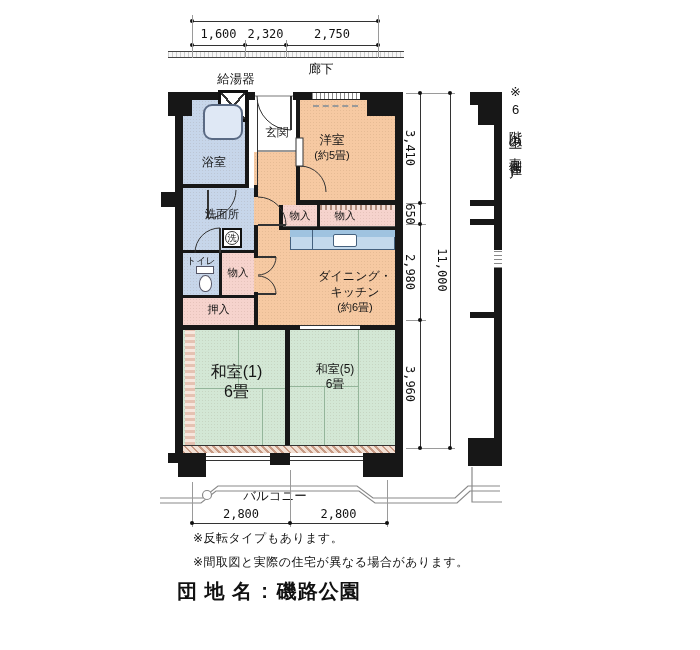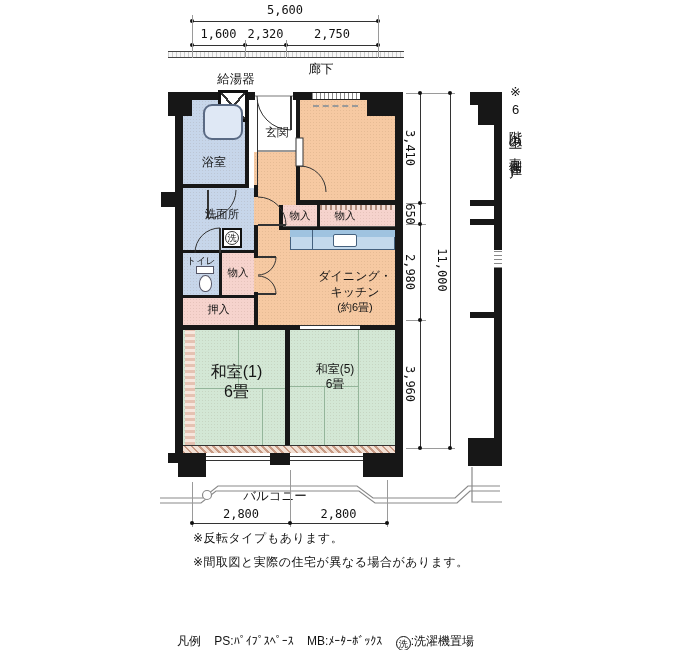--- a/index.html
+++ b/index.html
@@ -147,20 +147,24 @@
     <line x1="258" y1="294" x2="276" y2="294" stroke="#333" stroke-width="2"></line>
     <path d="M 160,498 L 203,498 L 218,486 L 357,486 L 373,498 L 455,498 L 468,486 L 500,486" fill="none" stroke="#8a8a8a" stroke-width="1.2"></path>
     <path d="M 160,503 L 201,503 L 216,491 L 359,491 L 375,503 L 457,503 L 470,491 L 500,491" fill="none" stroke="#8a8a8a" stroke-width="1.2"></path>
     <circle cx="207" cy="495" r="4.5" fill="#fff" stroke="#8a8a8a" stroke-width="1.2"></circle>
     <path d="M 472,467 L 472,502 L 502,502" fill="none" stroke="#8a8a8a" stroke-width="1.2"></path>
   </svg>
 
   <div class="lbl" style="left:296px;top:62px;width:50px;font-size:12.5px">廊下</div>
   <div class="lbl" style="left:212px;top:72px;width:48px;font-size:12.5px">給湯器</div>
   <div class="lbl" style="left:258px;top:125px;width:38px;font-size:11.5px">玄関</div>
+  <div class="lbl" style="left:297px;top:133px;width:70px;font-size:12.5px">
+    <div>洋室</div>
+    <div style="font-size:11px">(約5畳)</div>
+  </div>
   <div class="lbl" style="left:185px;top:155px;width:58px;font-size:12px">浴室</div>
   <div class="lbl" style="left:190px;top:207px;width:64px;font-size:11.5px">洗面所</div>
   <div class="lbl" style="left:183px;top:255px;width:36px;font-size:9.5px">トイレ</div>
   <div class="lbl" style="left:222px;top:266px;width:32px;font-size:10.5px">物入</div>
   <div class="lbl" style="left:183px;top:303px;width:71px;font-size:11px">押入</div>
   <div class="lbl" style="left:283px;top:209px;width:34px;font-size:10.5px">物入</div>
   <div class="lbl" style="left:325px;top:209px;width:40px;font-size:10.5px">物入</div>
   <div class="lbl" style="left:300px;top:269px;width:110px;font-size:12px;text-align:center;line-height:1.3">
     <div>ダイニング・</div>
     <div>キッチン</div>
@@ -169,21 +173,20 @@
   <div class="lbl" style="left:188px;top:362px;width:97px;font-size:16px">
     <div>和室(1)</div>
     <div>6畳</div>
   </div>
   <div class="lbl" style="left:285px;top:362px;width:100px;font-size:12px">
     <div>和室(5)</div>
     <div>6畳</div>
   </div>
   <div class="lbl" style="left:225px;top:489px;width:100px;font-size:12.5px">バルコニー</div>
 
-  <div class="dim" style="left:192px;top:3px;width:186px">5,600</div>
   <div class="thin" style="left:192px;top:21px;width:186px;height:1px"></div>
   <div class="dot" style="left:192px;top:21px"></div>
   <div class="dot" style="left:378px;top:21px"></div>
   <div class="dim" style="left:192px;top:27px;width:53px">1,600</div>
   <div class="dim" style="left:245px;top:27px;width:41px">2,320</div>
   <div class="dim" style="left:286px;top:27px;width:92px">2,750</div>
   <div class="thin" style="left:192px;top:45px;width:186px;height:1px"></div>
   <div class="dot" style="left:192px;top:45px"></div>
   <div class="dot" style="left:245px;top:45px"></div>
   <div class="dot" style="left:286px;top:45px"></div>
@@ -220,22 +223,17 @@
   <div class="dim" style="left:290px;top:507px;width:97px">2,800</div>
   <div class="thin" style="left:192px;top:523px;width:195px;height:1px"></div>
   <div class="dot" style="left:192px;top:523px"></div>
   <div class="dot" style="left:290px;top:523px"></div>
   <div class="dot" style="left:387px;top:523px"></div>
 
   <div class="vnote" style="left:506px;top:84px">※6階以上の妻側住戸</div>
   <div class="note" style="left:193px;top:554px">※間取図と実際の住宅が異なる場合があります。</div>
   <div class="note" style="left:193px;top:530px">※反転タイプもあります。</div>
 
-  <div class="legend" style="left:177px;top:633px">
-    <span>凡例</span>
-    <span style="margin-left:10px">PS:ﾊﾟｲﾌﾟｽﾍﾟｰｽ</span>
-    <span style="margin-left:10px">MB:ﾒｰﾀｰﾎﾞｯｸｽ</span>
-    <span style="margin-left:10px">
-      <span class="circ">洗</span><span>:洗濯機置場</span>
-    </span>
+  <div class="big" style="left:177px;top:578px">
+    <span>団 地 名</span><span style="margin:0 8px">:</span><span>磯路公園</span>
   </div>
 
 </div>
 
 </body></html>

